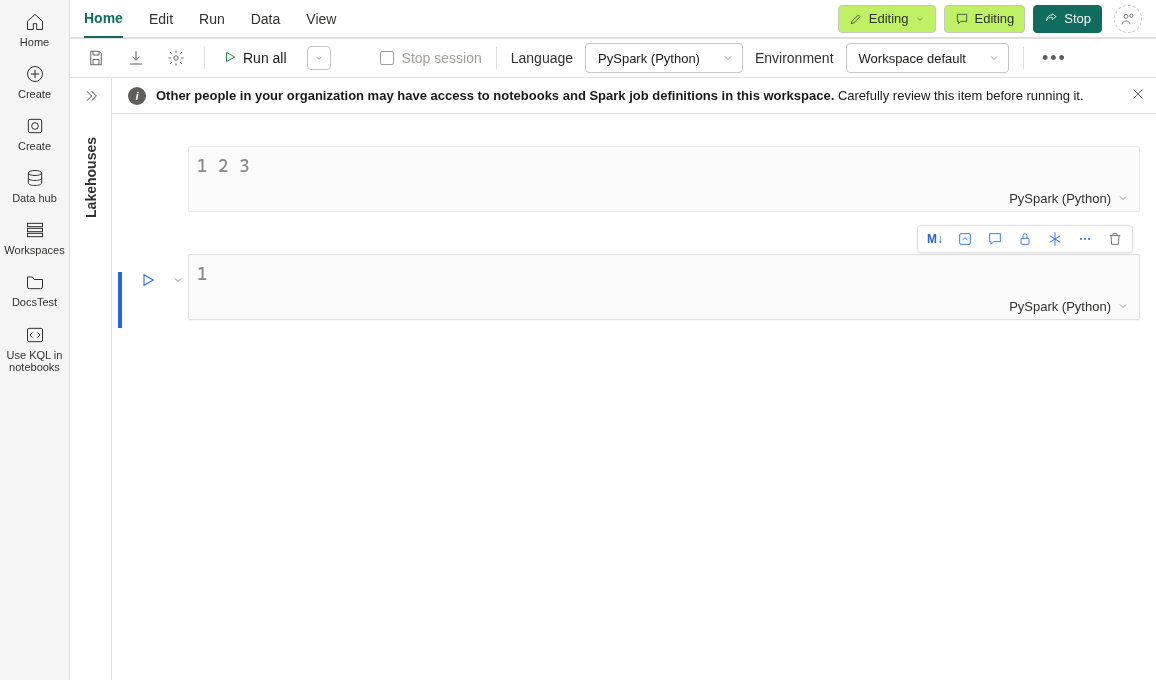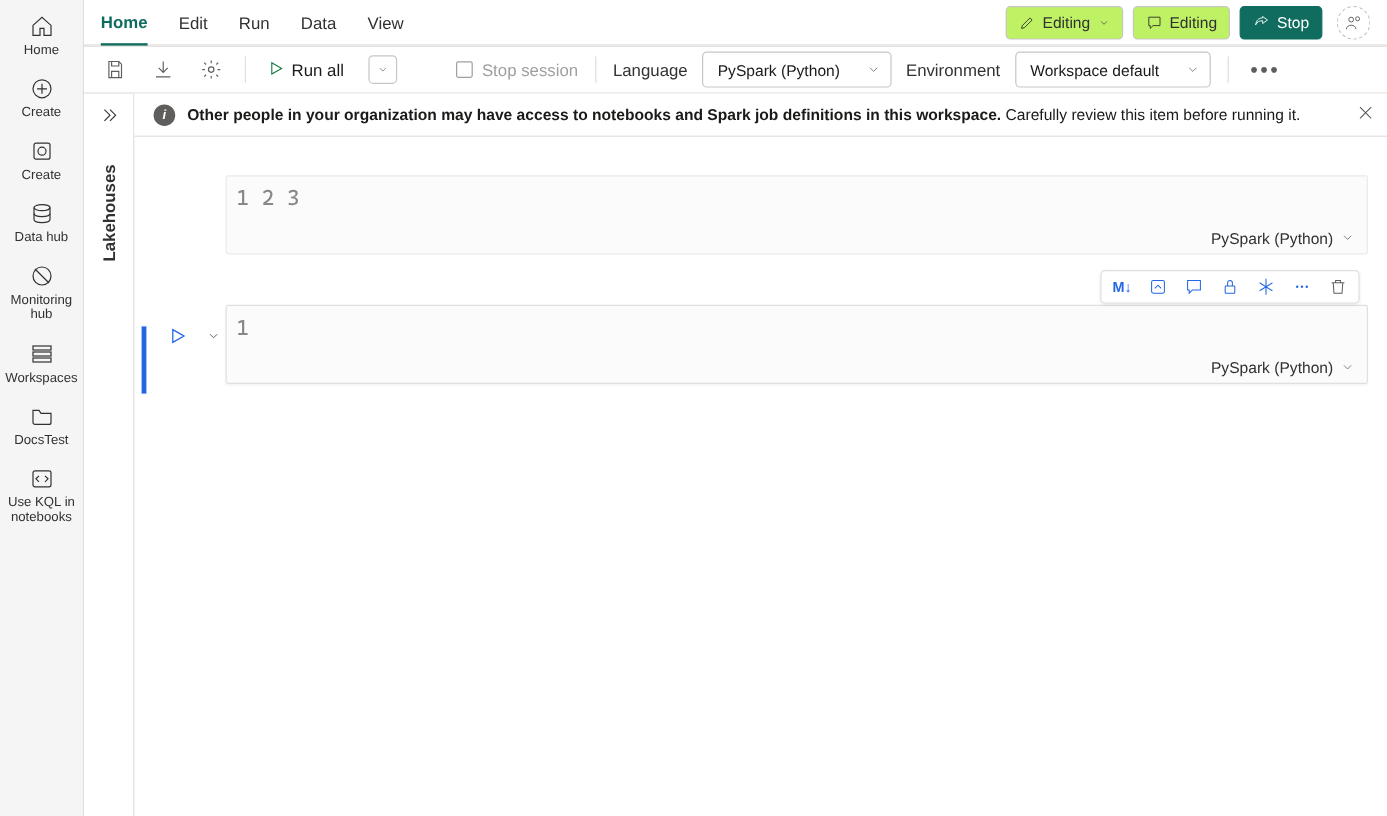--- a/index.html
+++ b/index.html
@@ -110,29 +110,20 @@
           <ellipse cx="12" cy="6" rx="8" ry="3"></ellipse>
           <path d="M4 6v12c0 1.7 3.6 3 8 3s8-1.3 8-3V6"></path>
           <path d="M4 12c0 1.7 3.6 3 8 3s8-1.3 8-3"></path>
         </svg>
     </div>
     <span class="lbl">Data hub</span>
   </div>
   <div class="rail-item">
     <div class="ico">
       <svg width="20" height="20" viewBox="0 0 24 24">
-          <circle cx="12" cy="12" r="9"></circle>
-          <path d="M5 5l14 14"></path>
-        </svg>
-    </div>
-    <span class="lbl">Monitoring hub</span>
-  </div>
-  <div class="rail-item">
-    <div class="ico">
-      <svg width="20" height="20" viewBox="0 0 24 24">
           <rect x="3" y="4" width="18" height="4"></rect>
           <rect x="3" y="10" width="18" height="4"></rect>
           <rect x="3" y="16" width="18" height="4"></rect>
         </svg>
     </div>
     <span class="lbl">Workspaces</span>
   </div>
   <div class="rail-item">
     <div class="ico">
       <svg width="20" height="20" viewBox="0 0 24 24">

